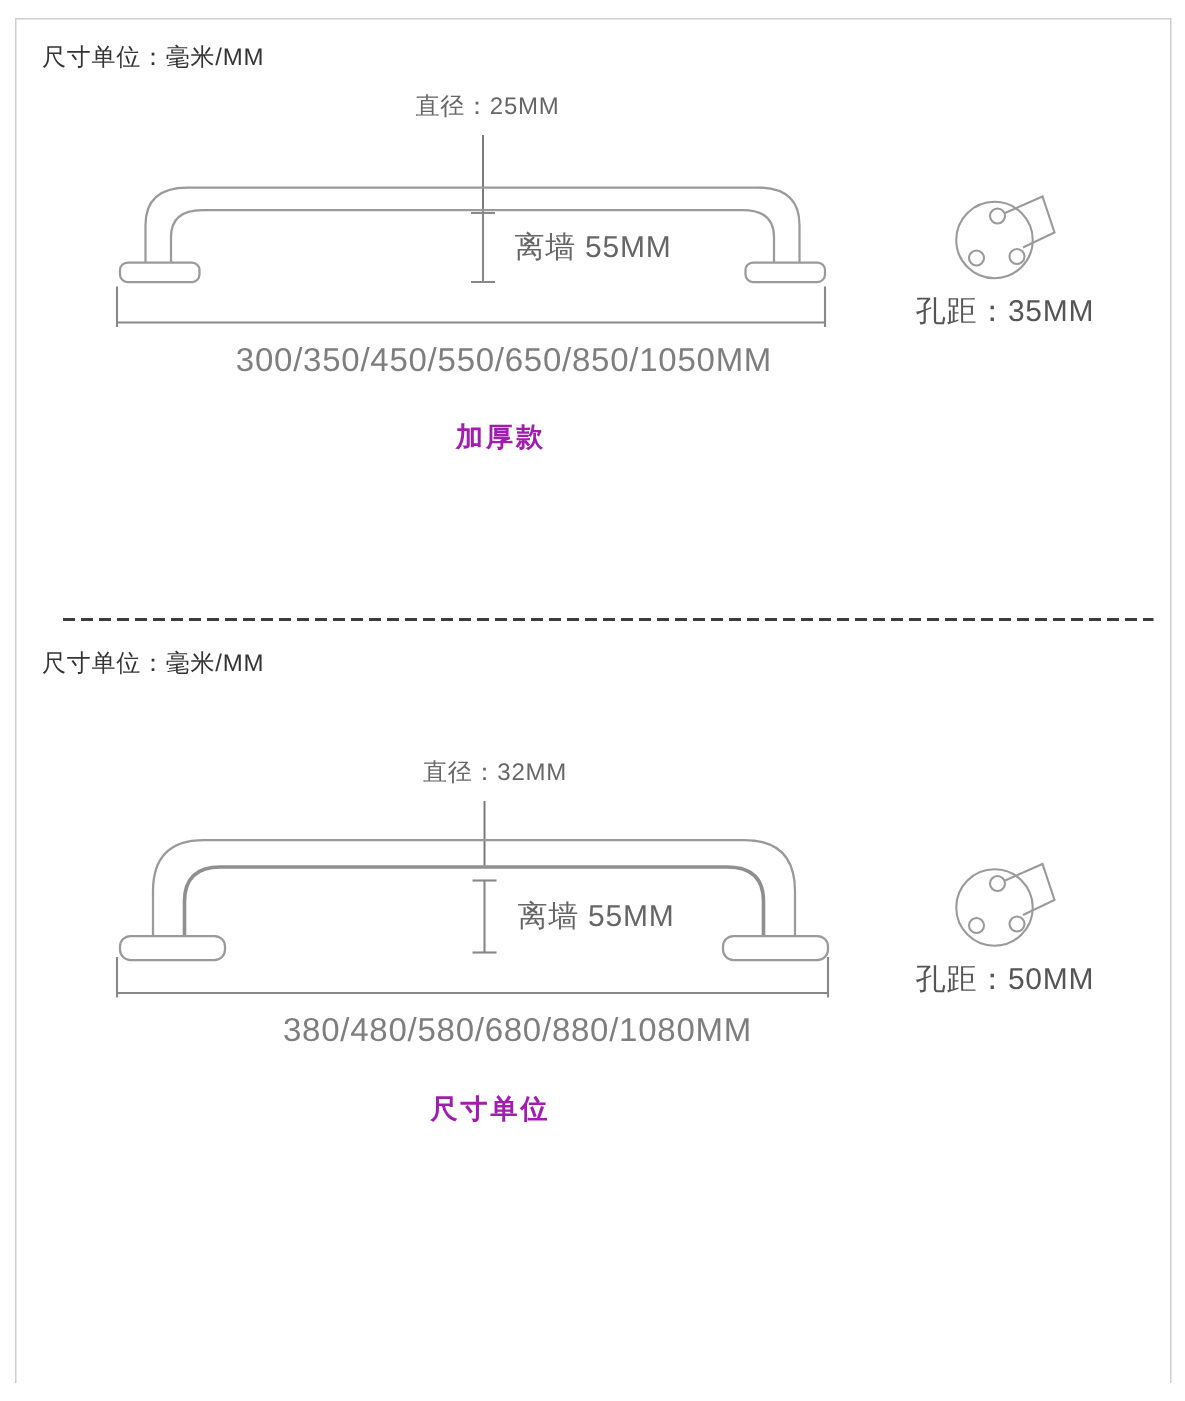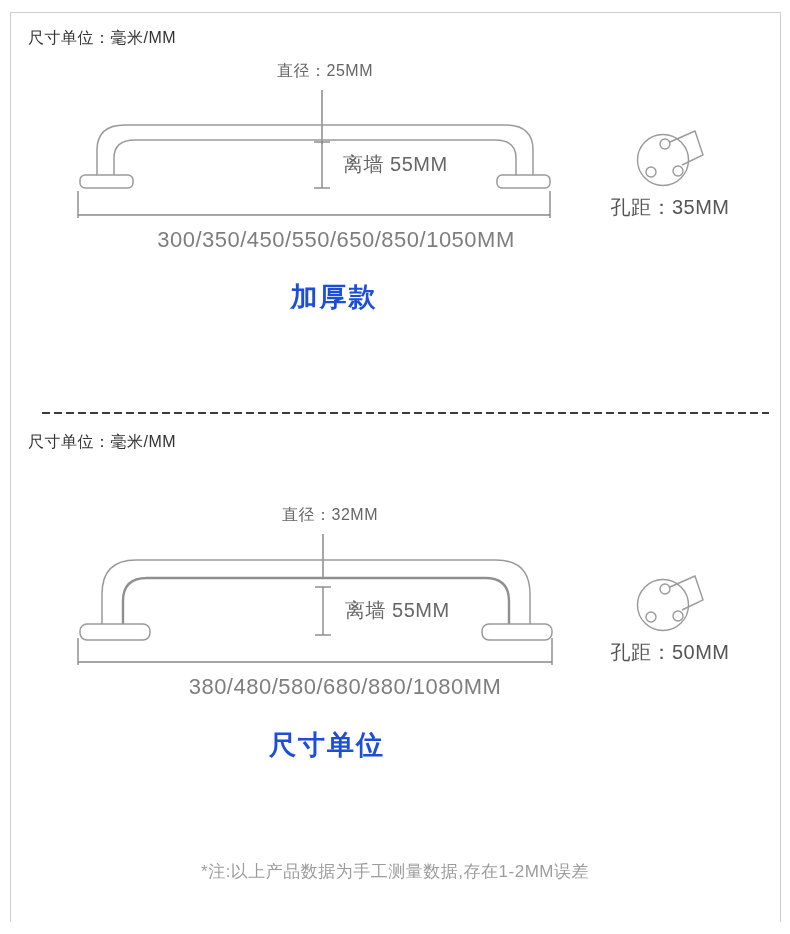--- a/index.html
+++ b/index.html
@@ -10,21 +10,21 @@
   }
   .page { position:relative; width:790px; height:922px; background:#fff; overflow:hidden; }
   .frame {
     position:absolute; left:10px; top:12px; width:769px; height:912px;
     border:1px solid #cfcfcf; background:#fff;
   }
   .abs { position:absolute; white-space:nowrap; }
   .hcenter { transform:translateX(-50%); }
   .unit-label { font-size:16px; color:#333; letter-spacing:0.5px; }
   .dim-label { font-size:16px; color:#666; letter-spacing:0.5px; }
-  .variant-title { font-size:27px; font-weight:bold; color:#1d4ed8; letter-spacing:2px; }
+  .variant-title { font-size:18px; font-weight:bold; color:#a21caf; letter-spacing:2px; }
   .footer-note { font-size:17px; color:#9c9c9c; letter-spacing:0.5px; }
   .divider {
     position:absolute; left:42px; top:412px; width:727px; height:2px;
     background:repeating-linear-gradient(90deg,#3c3c3c 0 8px,transparent 8px 12px);
   }
   svg { position:absolute; display:block; }
   svg text { font-family:"Liberation Sans","DejaVu Sans",sans-serif; }
   .bar-line   { fill:none; stroke:#9a9a9a; stroke-width:1.5; }
   .bar-inner2 { fill:none; stroke:#8f8f8f; stroke-width:2.4; }
   .flange     { fill:#ffffff; stroke:#9a9a9a; stroke-width:1.5; }
@@ -120,14 +120,13 @@
         <circle class="icon-line" cx="631" cy="117" r="5"></circle>
         <circle class="icon-line" cx="658" cy="116" r="5"></circle>
         <polyline class="icon-line" points="650,87 675,76 683,100 662,110"></polyline>
       </g>
       <text class="hole-text" x="650" y="159" text-anchor="middle">孔距：50MM</text>
     </svg>
 
     <div class="abs variant-title hcenter" style="left:327px; top:727px;">尺寸单位</div>
   </div>
 
-  <div class="abs footer-note hcenter" style="left:395px; top:860px;">*注:以上产品数据为手工测量数据,存在1-2MM误差</div>
 </div>
 
 </body></html>

